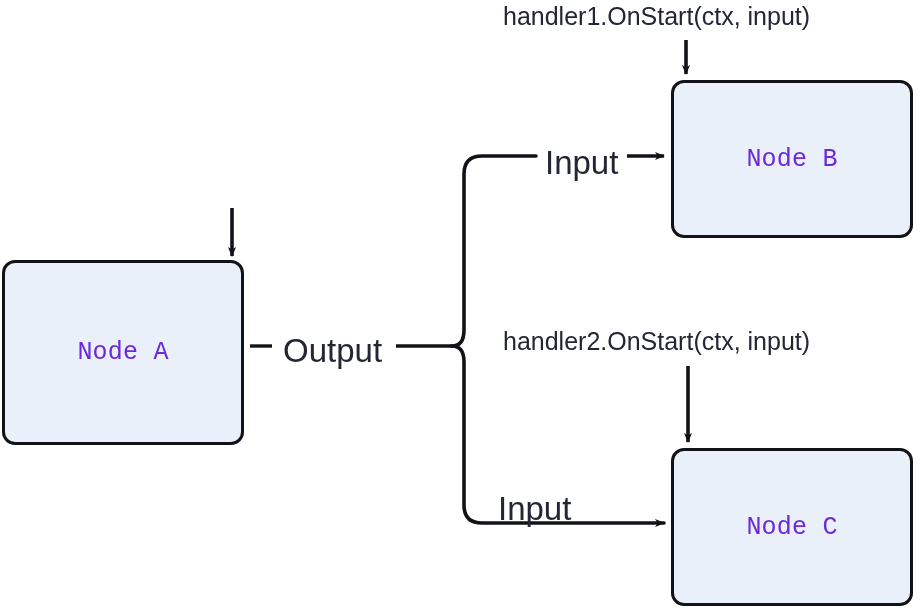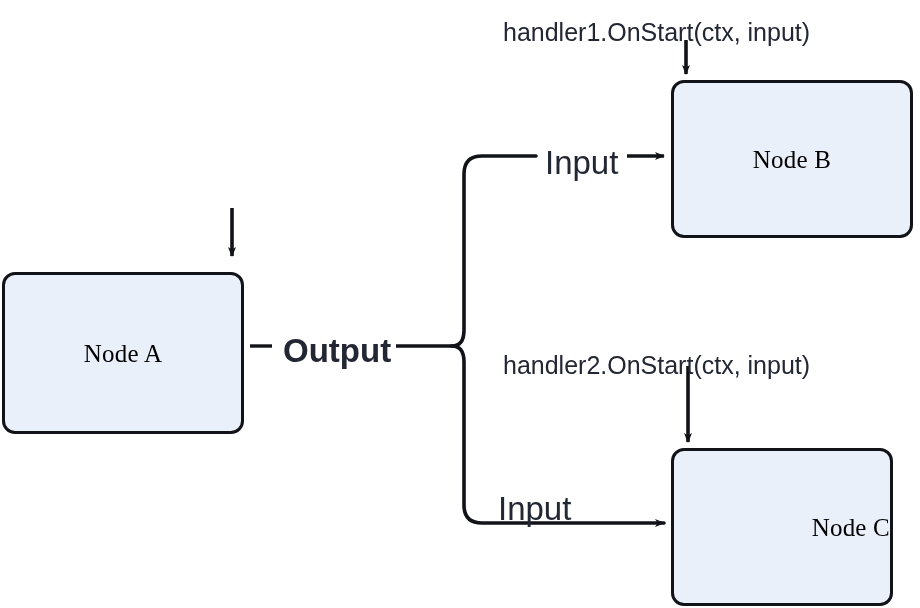--- a/index.html
+++ b/index.html
@@ -28,23 +28,23 @@
     position: absolute;
     box-sizing: border-box;
     background: #eaf0fa;
     border: 3px solid #111318;
     border-radius: 13px;
     display: flex;
     align-items: center;
     justify-content: center;
   }
   .node-label {
-    font-family: Liberation Serif, serif;
+    font-family: Liberation Mono, monospace;
     font-size: 25px;
-    color: #000000;
+    color: #6d28d9;
     letter-spacing: 0.2px;
     line-height: 1;
     user-select: none;
   }
   .edge-text {
     position: absolute;
     font-family: "Liberation Sans", sans-serif;
     font-size: 33px;
     color: #232733;
     line-height: 1;
@@ -52,33 +52,32 @@
     user-select: none;
   }
   .handler-text {
     position: absolute;
     font-family: "Liberation Sans", sans-serif;
     font-size: 25px;
     color: #232733;
     line-height: 1;
     white-space: nowrap;
     user-select: none;
-    margin-top: 16px;
   }
-  #node-a { left: 2px;   top: 272px; width: 242px; height: 162px; }
+  #node-a { left: 2px;   top: 260px; width: 242px; height: 185px; }
   #node-b { left: 671px; top: 80px;  width: 242px; height: 158px; }
-  #node-c { left: 671px; top: 448px; width: 222px; height: 158px; justify-content: flex-end; }
+  #node-c { left: 671px; top: 448px; width: 242px; height: 158px; }
 
-  #label-output      { left: 283px; top: 334px; font-weight: bold; }
+  #label-output      { left: 283px; top: 334px; }
   #label-input-b     { left: 545px; top: 146px; }
   #label-input-c     { left: 498px; top: 492px; }
 
   #handler-a { left: 57px;  top: 168px; }
   #handler-b { left: 503px; top: 4px;   }
-  #handler-c { left: 503px; top: 337px; }
+  #handler-c { left: 503px; top: 329px; }
 </style>
 </head>
 <body>
 
 <div id="diagram-canvas">
 
   <svg id="diagram-svg" viewBox="0 0 920 608" xmlns="http://www.w3.org/2000/svg">
     <defs>
       <marker id="arrowhead" markerWidth="10" markerHeight="8" refX="9" refY="4" orient="auto" markerUnits="userSpaceOnUse">
         <path d="M0,0 L10,4 L0,8 L2.6,4 Z" fill="#111318"></path>

